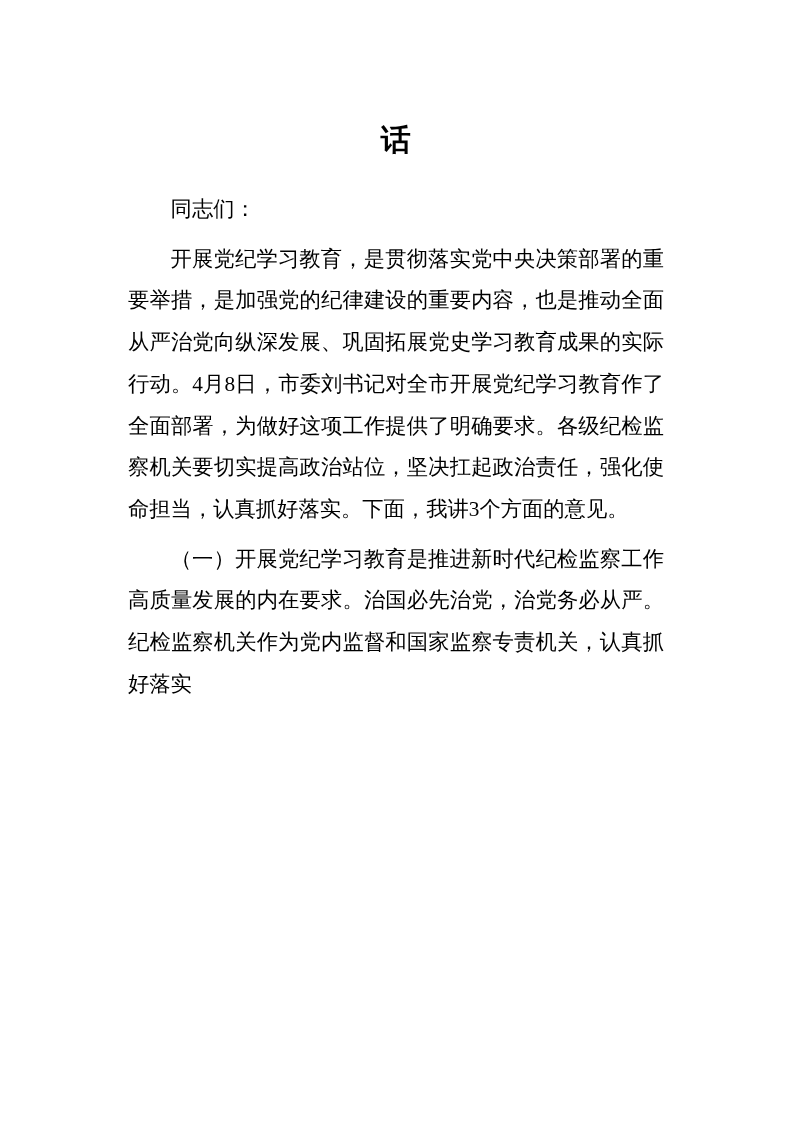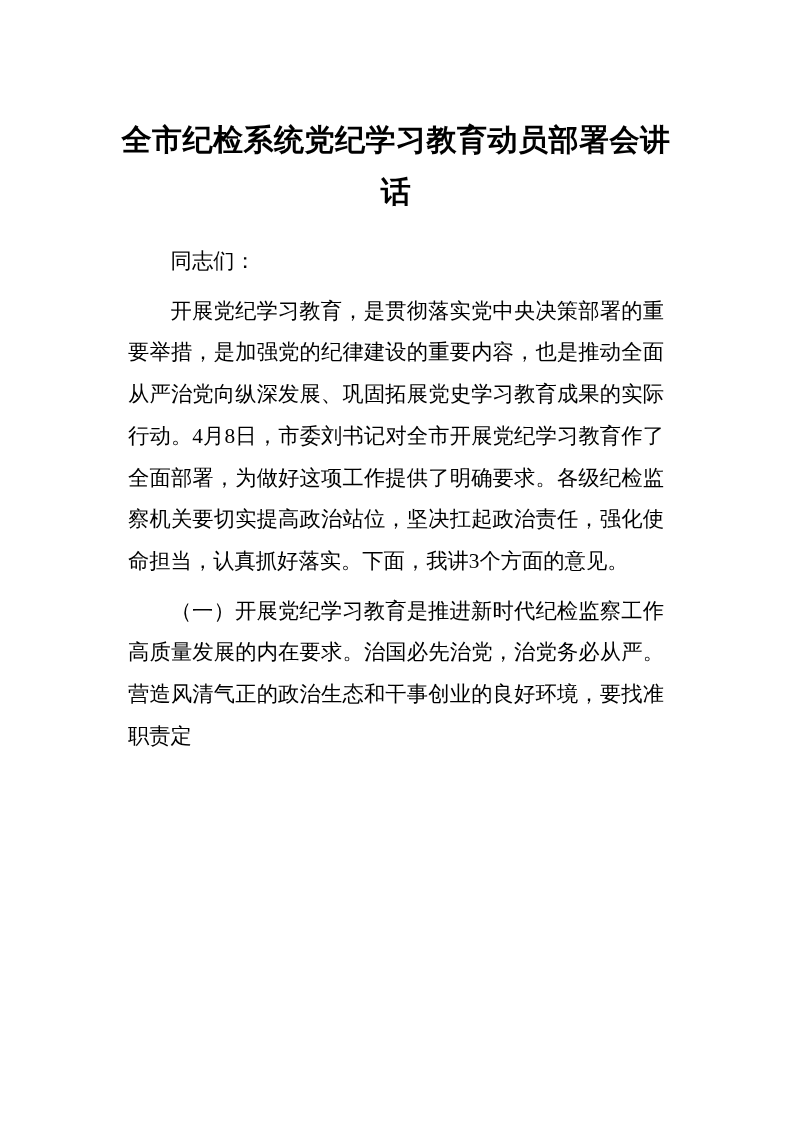--- a/index.html
+++ b/index.html
@@ -47,26 +47,25 @@
   }
   .para.salutation {
     text-align: left;
   }
 </style>
 </head>
 <body>
 
 <div class="page">
   <h1 class="doc-title">
-    <span class="title-line">全市纪检系统党纪学习教育动员部署会讲</span>
     <span class="title-line">话</span>
   </h1>
 
   <div class="doc-body">
     <p class="para salutation">同志们：</p>
 
     <p class="para">开展党纪学习教育，是贯彻落实党中央决策部署的重要举措，是加强党的纪律建设的重要内容，也是推动全面从严治党向纵深发展、巩固拓展党史学习教育成果的实际行动。4月8日，市委刘书记对全市开展党纪学习教育作了全面部署，为做好这项工作提供了明确要求。各级纪检监察机关要切实提高政治站位，坚决扛起政治责任，强化使命担当，认真抓好落实。下面，我讲3个方面的意见。</p>
 
 
 
-    <p class="para">（一）开展党纪学习教育是推进新时代纪检监察工作高质量发展的内在要求。治国必先治党，治党务必从严。营造风清气正的政治生态和干事创业的良好环境，要找准职责定</p>
+    <p class="para">（一）开展党纪学习教育是推进新时代纪检监察工作高质量发展的内在要求。治国必先治党，治党务必从严。纪检监察机关作为党内监督和国家监察专责机关，认真抓好落实</p>
   </div>
 </div>
 
 </body></html>

